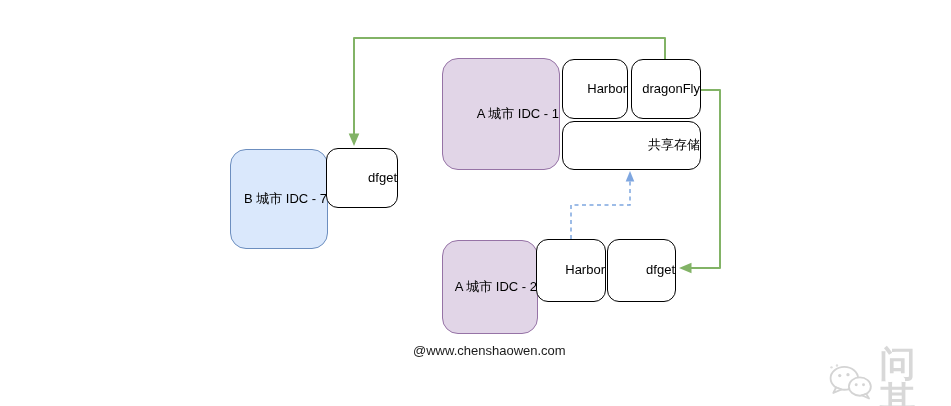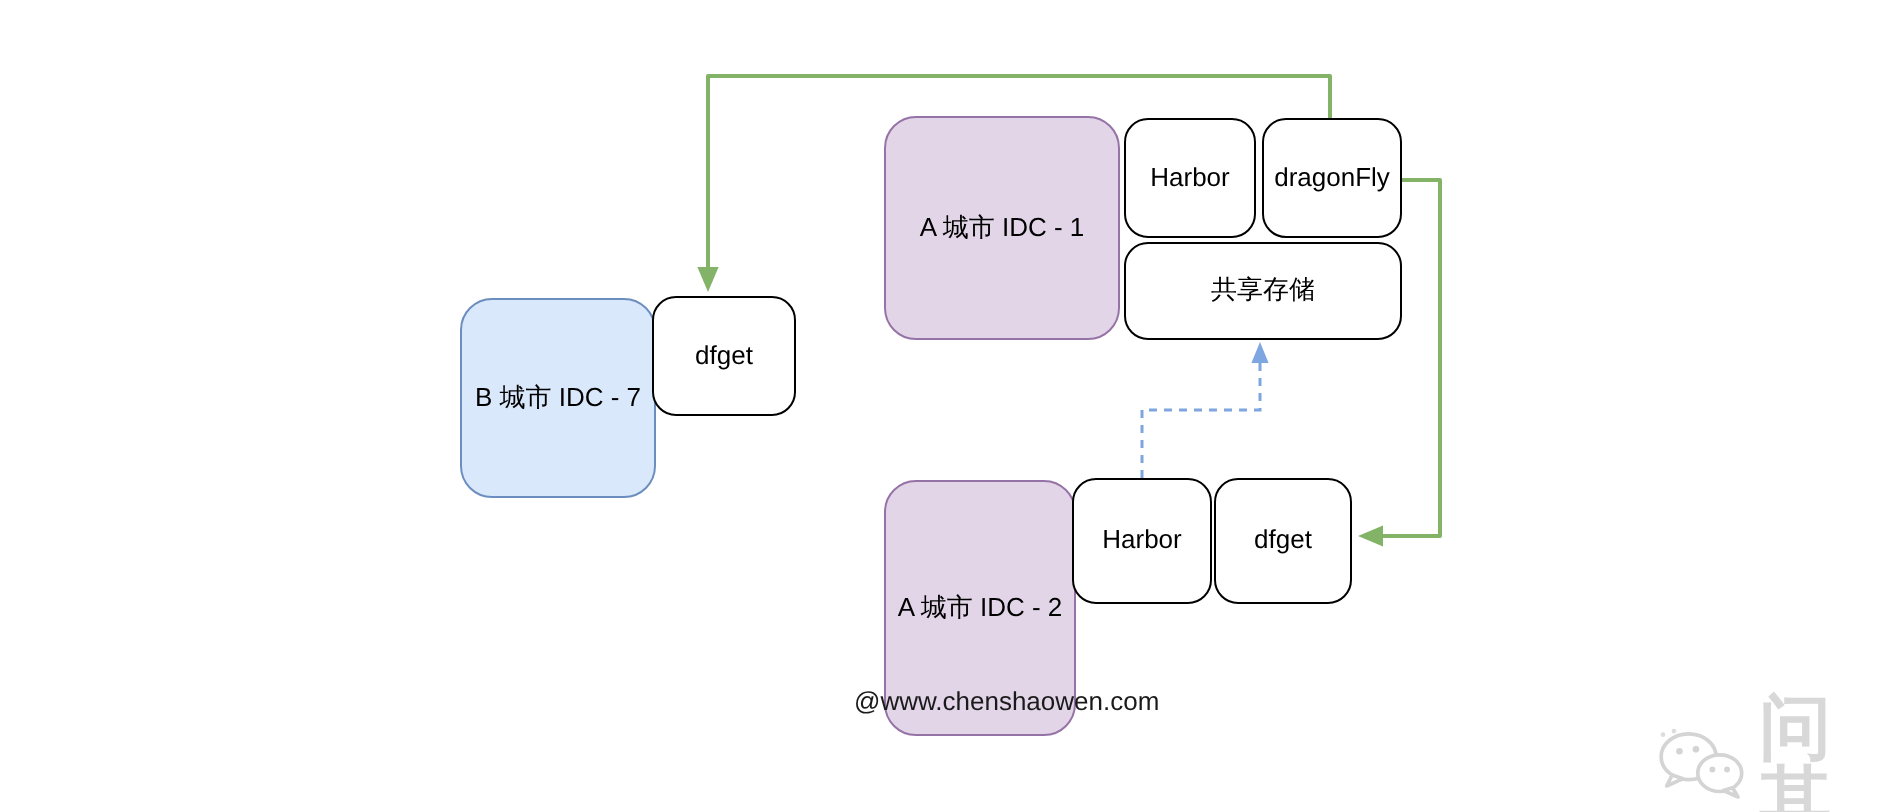--- a/index.html
+++ b/index.html
@@ -12,21 +12,21 @@
     position: relative;
     width: 951px;
     height: 406px;
     background: #ffffff;
     overflow: hidden;
   }
   .node {
     position: absolute;
     display: flex;
     align-items: center;
-    justify-content: center;
+    justify-content: flex-end;
     box-sizing: border-box;
     font-size: 13px;
     color: #000000;
     text-align: center;
     line-height: 1.25;
     white-space: nowrap;
   }
   .container-node {
     border-radius: 16px;
     border: 1px solid;
@@ -44,33 +44,33 @@
     border: 1.5px solid #000000;
     border-radius: 12px;
   }
   
   #n-idc-b3       { left: 230px; top: 149px; width:  98px; height: 100px; }
   #n-b3-dfget     { left: 326px; top: 148px; width:  72px; height:  60px; }
   #n-idc-a1       { left: 442px; top:  58px; width: 118px; height: 112px; }
   #n-a1-harbor    { left: 562px; top:  59px; width:  66px; height:  60px; }
   #n-a1-dragonfly { left: 631px; top:  59px; width:  70px; height:  60px; }
   #n-a1-storage   { left: 562px; top: 121px; width: 139px; height:  49px; }
-  #n-idc-a2       { left: 442px; top: 240px; width:  96px; height: 128px; }
+  #n-idc-a2       { left: 442px; top: 240px; width:  96px; height: 94px; }
   #n-a2-harbor    { left: 536px; top: 239px; width:  70px; height:  63px; }
   #n-a2-dfget     { left: 607px; top: 239px; width:  69px; height:  63px; }
 
   .edges-layer {
     position: absolute;
     left: 0;
     top: 0;
     pointer-events: none;
   }
   .credit {
     position: absolute;
-    left: 427px;
+    left: 413px;
     top: 343px;
     font-size: 13px;
     color: #1a1a1a;
   }
   .brand-watermark {
     position: absolute;
     left: 826px;
     top: 346px;
     display: flex;
     align-items: center;

